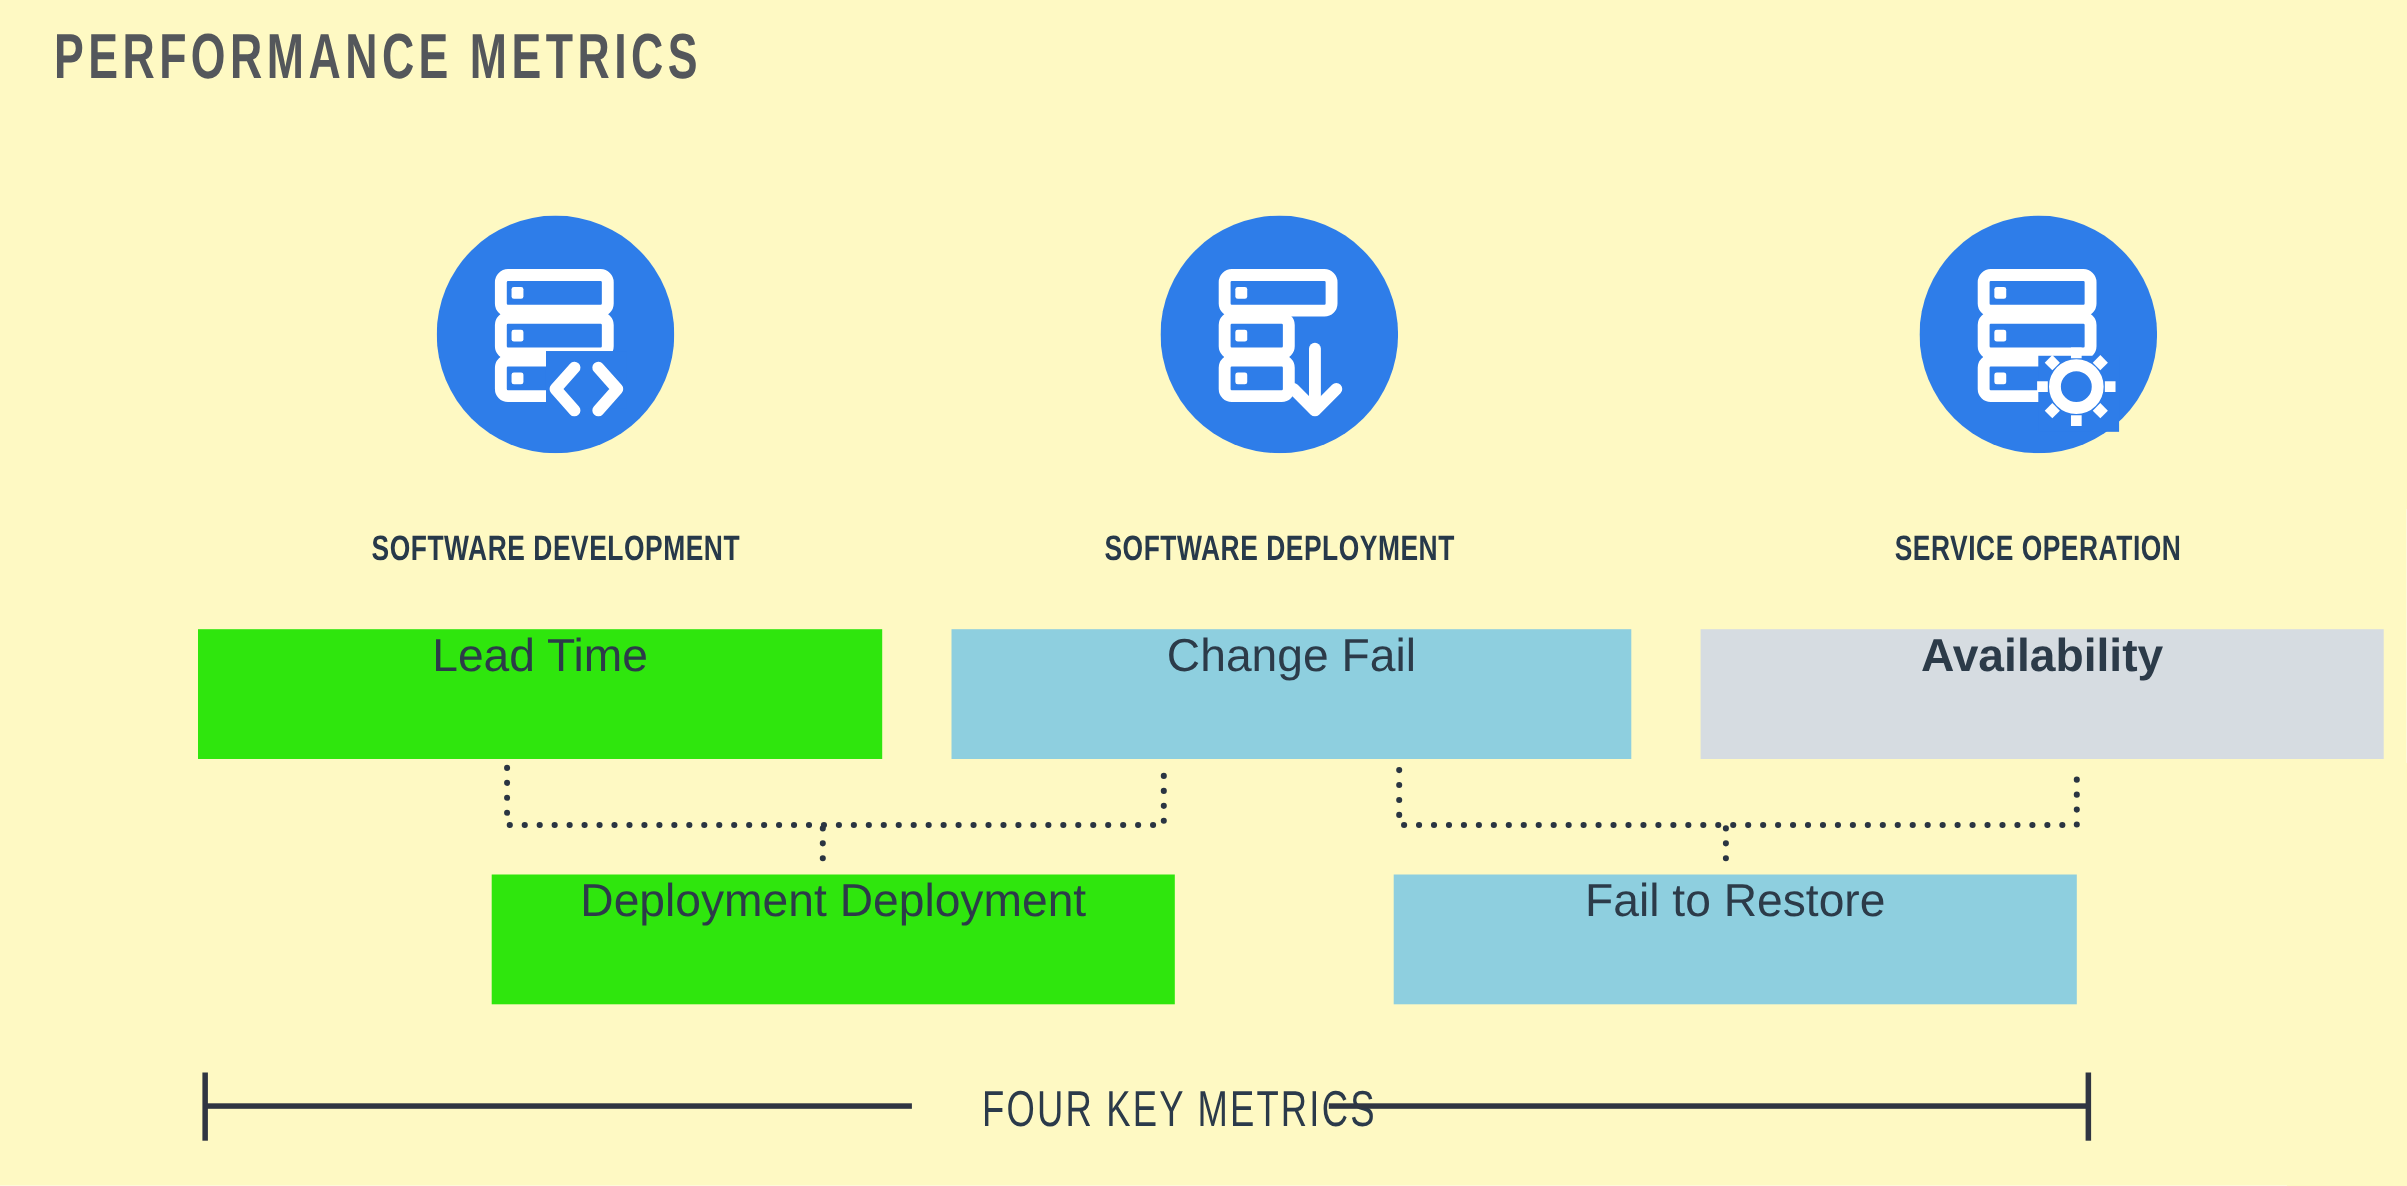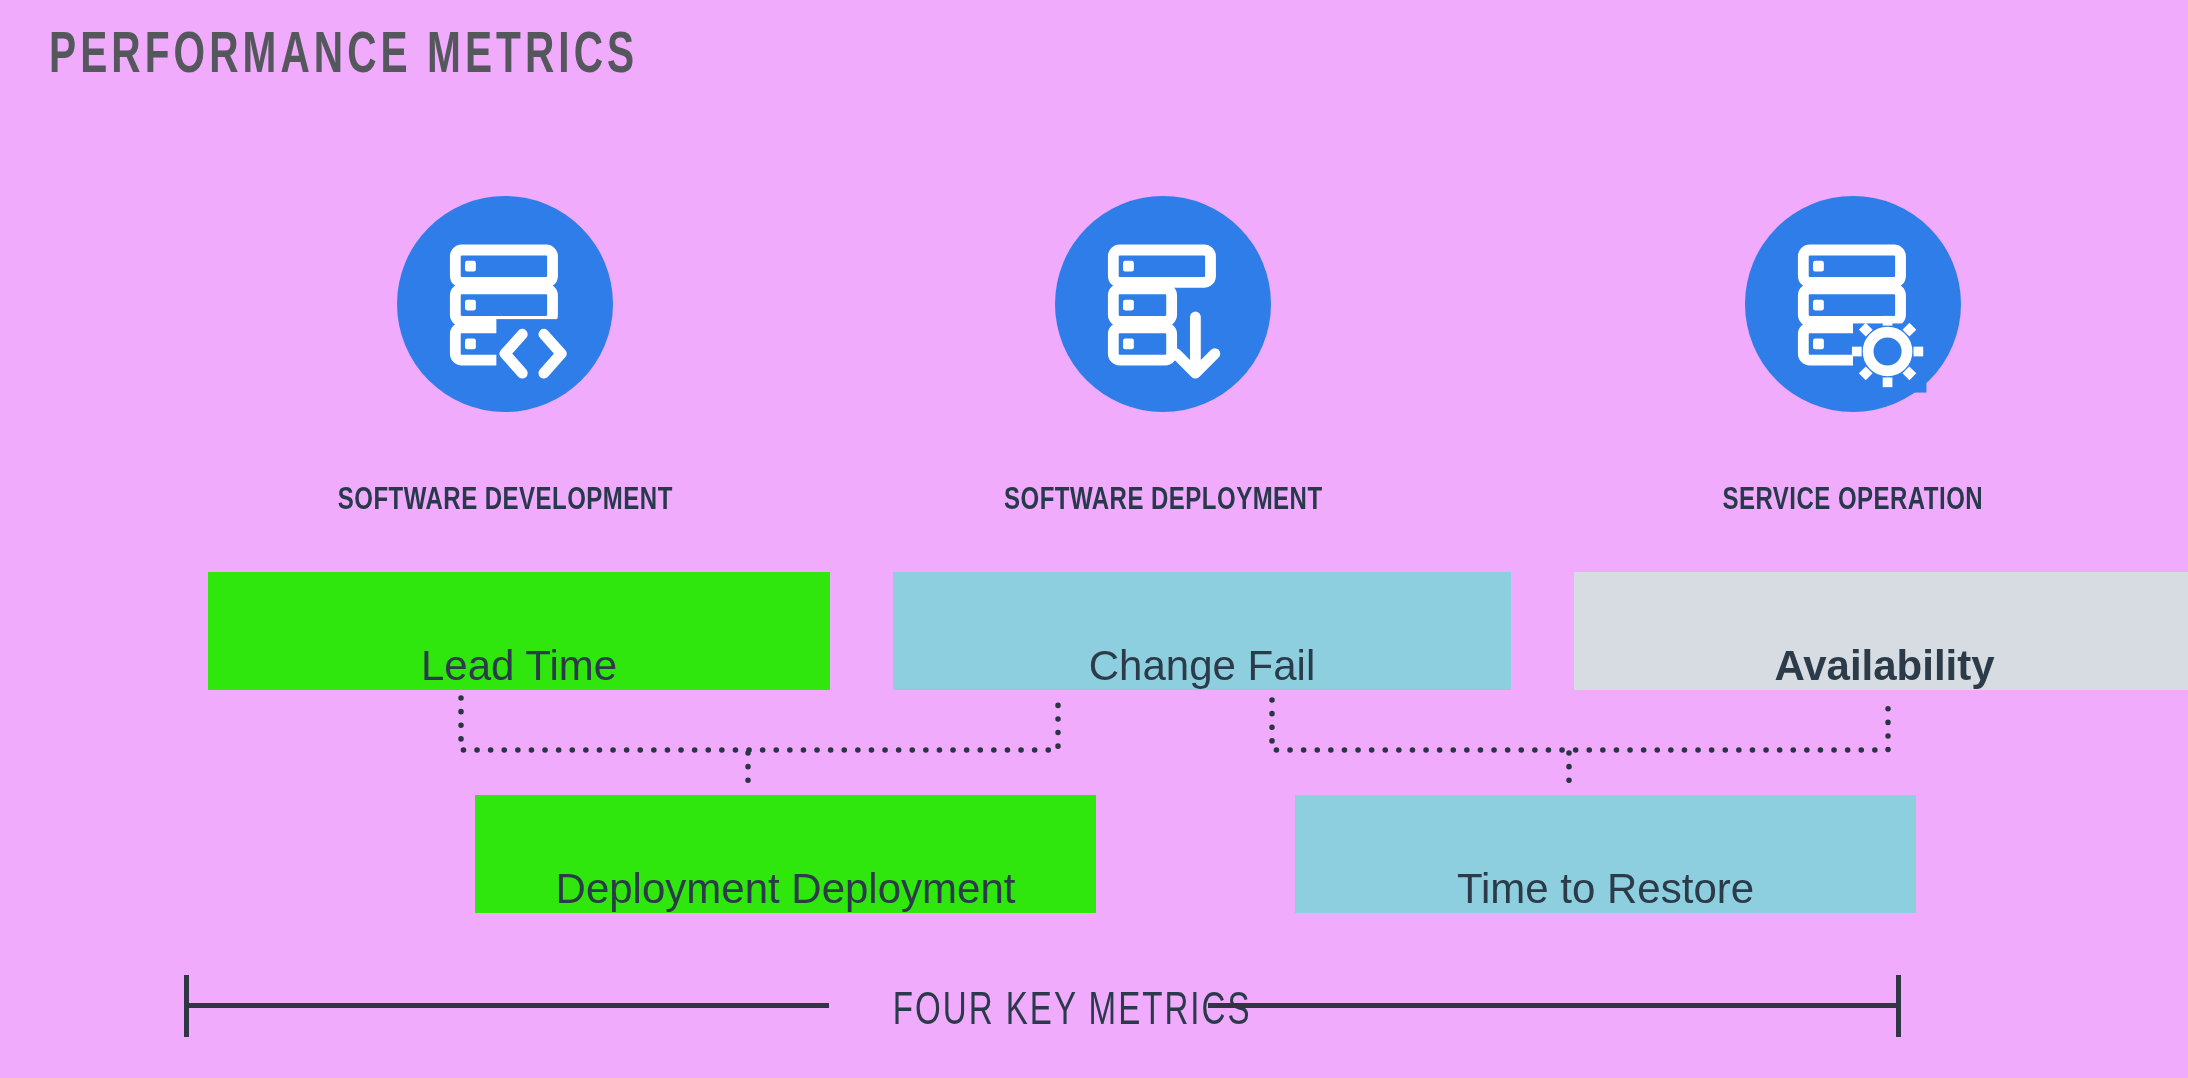--- a/index.html
+++ b/index.html
@@ -1,39 +1,39 @@
 <!DOCTYPE html>
 <html><head>
 <meta charset="utf-8">
 <style>
   html,body{margin:0;padding:0;background:#fff;}
   .canvas{
     position:relative;
     width:2188px;height:1078px;
-    background:#f0abfc;
+    background:#fef9c3;
     font-family:"Liberation Sans", sans-serif;
     overflow:hidden;
   }
   .cond{display:inline-block;white-space:nowrap;}
   .page-title{
     position:absolute;left:49px;top:18px;
     font-size:58px;font-weight:700;color:#54575b;
     letter-spacing:0.10em;
   }
   .page-title .cond{transform:scaleX(0.70);transform-origin:left center;}
   .icon-wrap{position:absolute;top:196px;width:216px;height:216px;}
   .heading{
     position:absolute;top:480px;width:700px;text-align:center;
     font-size:32px;font-weight:700;color:#27394a;letter-spacing:0.02em;
   }
   .heading .cond{transform:scaleX(0.75);}
   .bar{
     position:absolute;height:118px;
-    display:flex;align-items:flex-end;justify-content:center;
-    font-size:42px;color:#2c3b49;margin-left:28px;
+    display:flex;align-items:flex-start;justify-content:center;
+    font-size:42px;color:#2c3b49;
   }
   .bar-green{background:#2fe60d;}
   .bar-blue{background:#8ecfdf;}
   .bar-gray{background:#d6dce1;}
   .row1{top:572px;}
   .row2{top:795px;}
   .connector-svg{position:absolute;left:0;top:0;pointer-events:none;}
   .bracket-line{position:absolute;top:1003px;height:5px;background:#2f3542;}
   .bracket-tick{position:absolute;top:975px;width:5px;height:62px;background:#2f3542;}
   .footer-label{
@@ -137,21 +137,21 @@
     <span>Change Fail</span>
   </div>
   <div class="bar bar-gray row1" style="left:1546px;width:621px;font-weight:bold;">
     <span>Availability</span>
   </div>
 
   <div class="bar bar-green row2" style="left:447px;width:621px;">
     <span>Deployment Deployment</span>
   </div>
   <div class="bar bar-blue row2" style="left:1267px;width:621px;">
-    <span>Time to Restore</span>
+    <span>Fail to Restore</span>
   </div>
 
   <svg class="connector-svg" width="2188" height="1078">
     <g stroke="#2a3542" stroke-width="5.5" fill="none" stroke-linecap="round" stroke-dasharray="0.1 13.5">
       <path d="M461,698 L461,750 L1058,750 L1058,700"></path>
       <path d="M748,753 L748,791"></path>
       <path d="M1272,700 L1272,750 L1888,750 L1888,698"></path>
       <path d="M1569,753 L1569,791"></path>
     </g>
   </svg>

